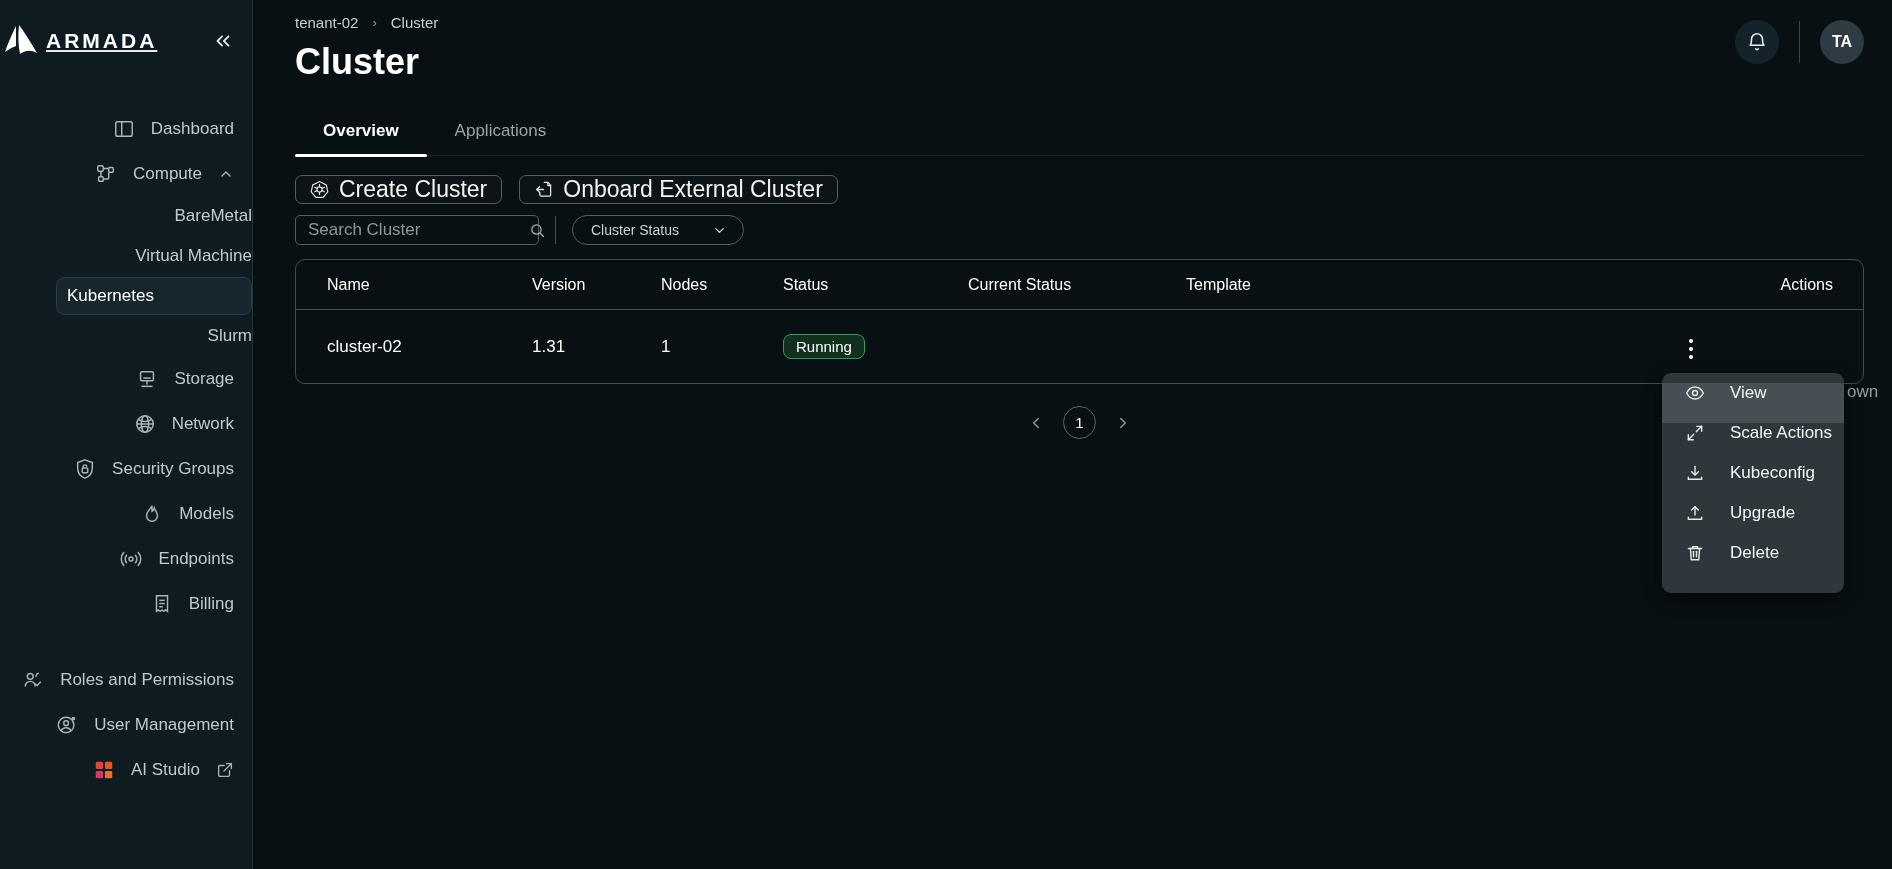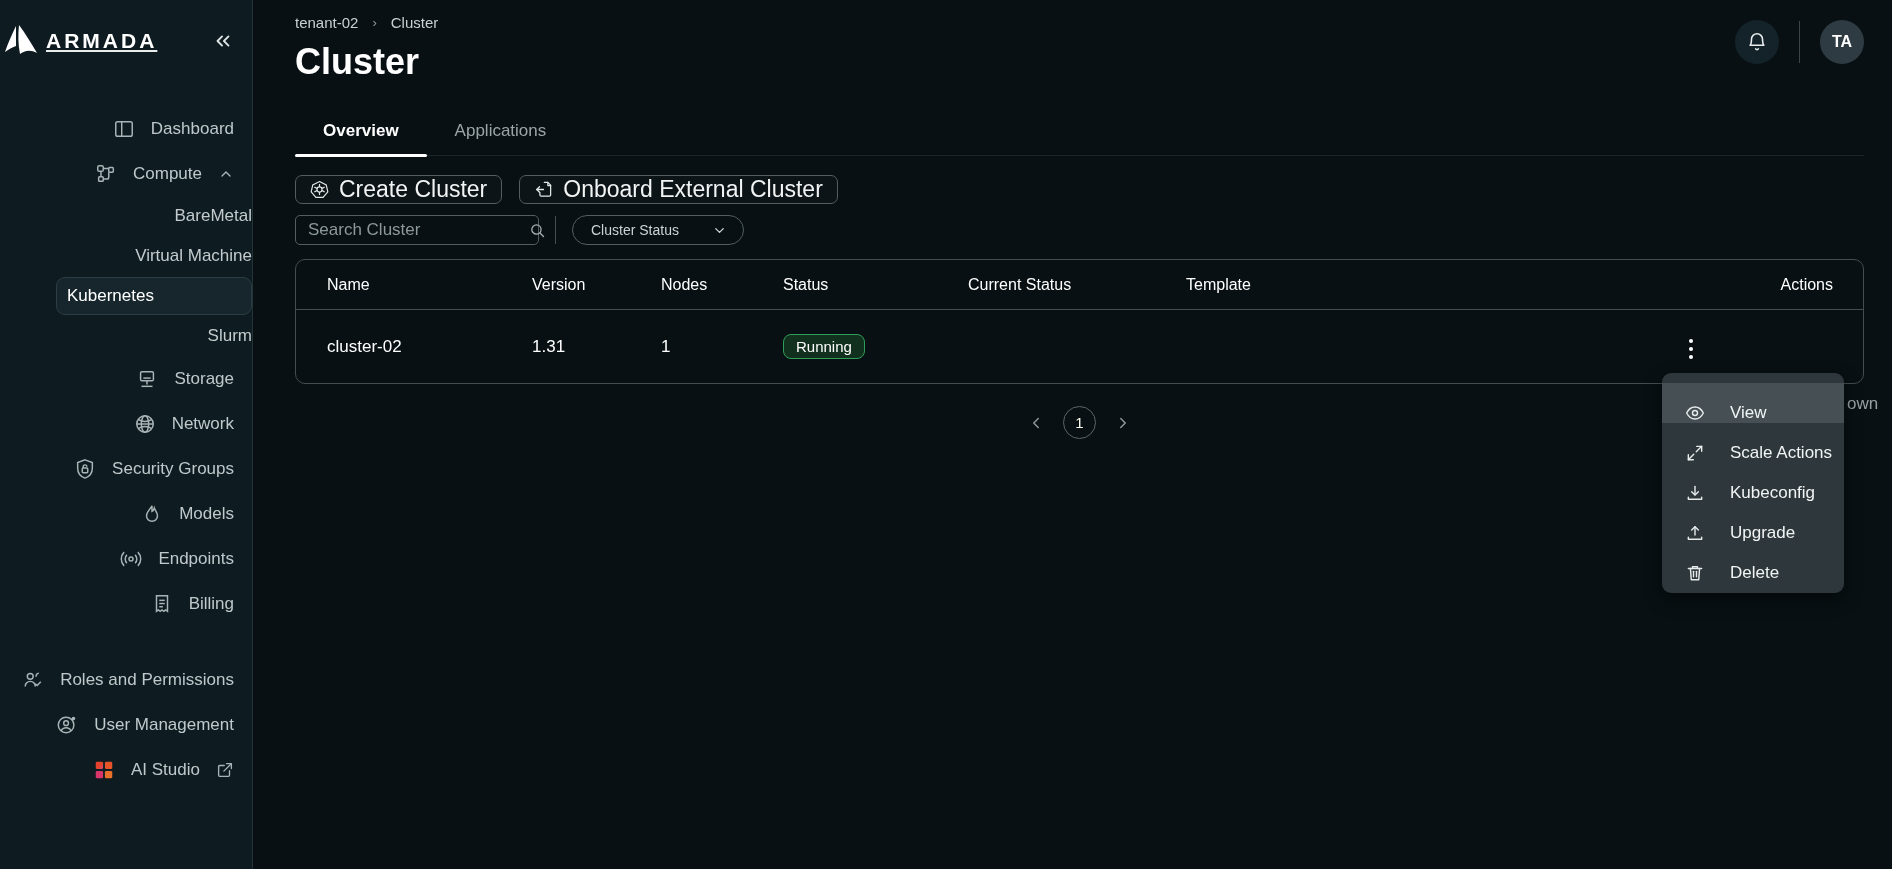--- a/index.html
+++ b/index.html
@@ -124,28 +124,28 @@
   
   .pagination { display:flex; align-items:center; justify-content:center; gap:18px; margin-top:22px; }
   .pg-arrow { color:#8d989b; cursor:pointer; }
   .pg-num {
     width:33px; height:33px; border-radius:50%; border:1px solid #5b6669;
     display:flex; align-items:center; justify-content:center;
     color:#fdfdef; font-size:15px; cursor:pointer;
   }
 
   
-  .clipped-frag { position:absolute; left:1594px; top:394px; font-size:17px; color:#97a1a4; }
+  .clipped-frag { position:absolute; left:1594px; top:382px; font-size:17px; color:#97a1a4; }
   .ctx-menu {
     position:absolute; left:1409px; top:373px; width:182px;
     background:#2e373b; border-radius:9px; padding:10px 0;
     box-shadow:0 6px 18px rgba(0,0,0,0.45); z-index:10;
   }
   .ctx-item {
-    height:40px; display:flex; align-items:flex-end; gap:25px;
+    height:40px; display:flex; align-items:flex-start; gap:25px;
     padding-left:23px; font-size:17px; color:#f2f4f4; cursor:pointer;
   }
   .ctx-item.active { background:#454f54; }
   .ctx-item .cicon { width:20px; height:20px; color:#e6eaea; flex-shrink:0; }
 </style>
 </head>
 <body>
 
 <aside class="sidebar">
   <div class="brand-row">

